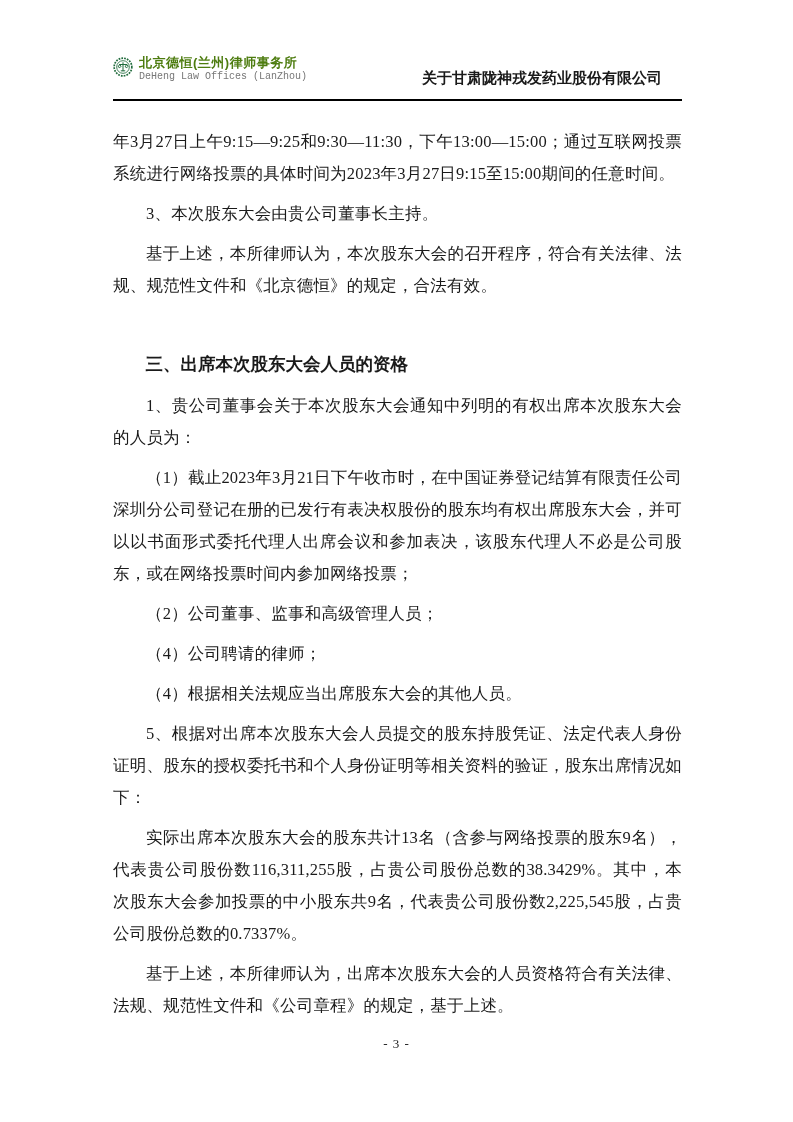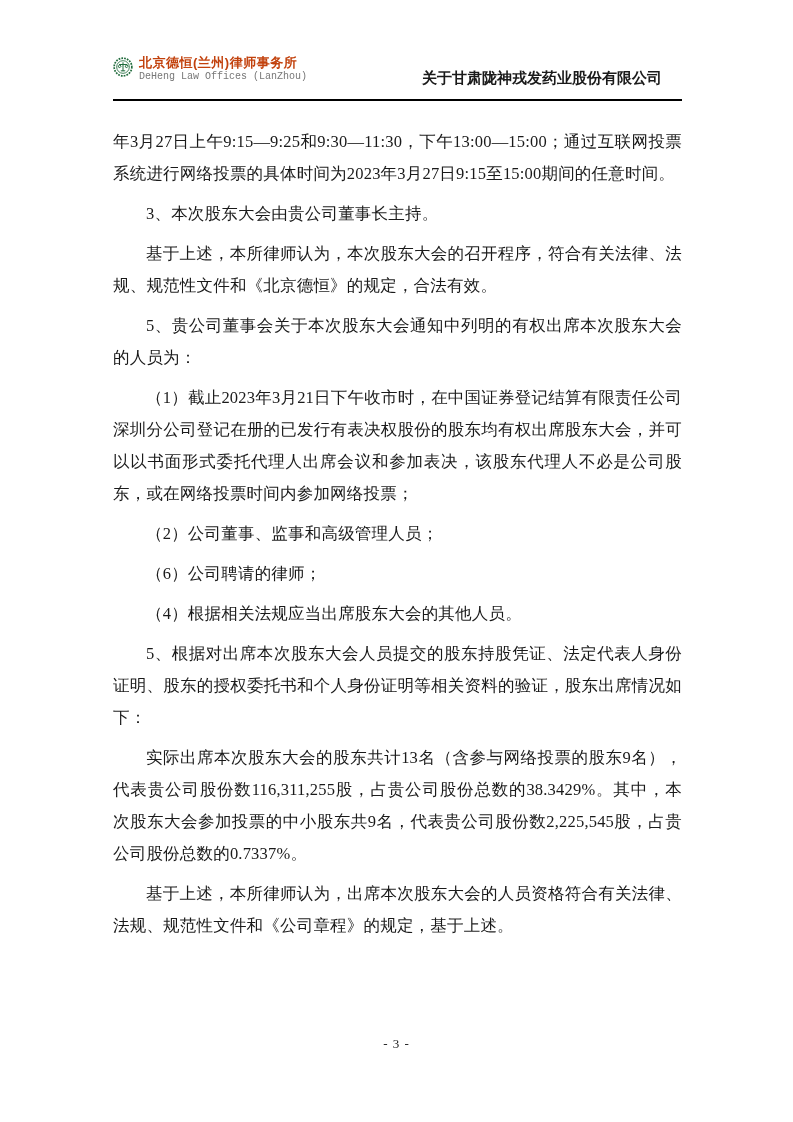--- a/index.html
+++ b/index.html
@@ -34,21 +34,21 @@
     align-items: flex-start;
     gap: 6px;
   }
   .emblem { width: 20px; height: 20px; margin-top: 2px; }
   .firm-names { display: flex; flex-direction: column; }
   .firm-name-cn {
     font-family: "Liberation Sans", "DejaVu Sans", sans-serif;
     font-weight: bold;
     font-size: 13px;
     line-height: 15px;
-    color: #c2410c;
+    color: #4d7c0f;
     letter-spacing: 0.5px;
   }
   .firm-name-en {
     font-family: Liberation Mono, monospace;
     font-size: 10px;
     line-height: 13px;
     color: #777777;
   }
   .doc-title {
     text-align: center;
@@ -116,24 +116,25 @@
       </div>
       <div class="doc-title">
         <div>关于甘肃陇神戎发药业股份有限公司</div>
       </div>
     </div>
 
     <div class="body-text">
       <p class="para no-indent">年3月27日上午9:15—9:25和9:30—11:30，下午13:00—15:00；通过互联网投票系统进行网络投票的具体时间为2023年3月27日9:15至15:00期间的任意时间。</p>
       <p class="para">3、本次股东大会由贵公司董事长主持。</p>
       <p class="para">基于上述，本所律师认为，本次股东大会的召开程序，符合有关法律、法规、规范性文件和《北京德恒》的规定，合法有效。</p>
-      <p class="para">5、贵公司董事会关于本次股东大会通知中列明的有权出席本次股东大会的人员为：</p>
+      <h2 class="section-heading">三、出席本次股东大会人员的资格</h2>
+      <p class="para">1、贵公司董事会关于本次股东大会通知中列明的有权出席本次股东大会的人员为：</p>
       <p class="para">（1）截止2023年3月21日下午收市时，在中国证券登记结算有限责任公司深圳分公司登记在册的已发行有表决权股份的股东均有权出席股东大会，并可以以书面形式委托代理人出席会议和参加表决，该股东代理人不必是公司股东，或在网络投票时间内参加网络投票；</p>
       <p class="para">（2）公司董事、监事和高级管理人员；</p>
-      <p class="para">（6）公司聘请的律师；</p>
+      <p class="para">（4）公司聘请的律师；</p>
       <p class="para">（4）根据相关法规应当出席股东大会的其他人员。</p>
       <p class="para">5、根据对出席本次股东大会人员提交的股东持股凭证、法定代表人身份证明、股东的授权委托书和个人身份证明等相关资料的验证，股东出席情况如下：</p>
       <p class="para">实际出席本次股东大会的股东共计13名（含参与网络投票的股东9名），代表贵公司股份数116,311,255股，占贵公司股份总数的38.3429%。其中，本次股东大会参加投票的中小股东共9名，代表贵公司股份数2,225,545股，占贵公司股份总数的0.7337%。</p>
       <p class="para">基于上述，本所律师认为，出席本次股东大会的人员资格符合有关法律、法规、规范性文件和《公司章程》的规定，基于上述。</p>
     </div>
   </div>
 
   <div class="footer">- 3 -</div>
 </div>
 

